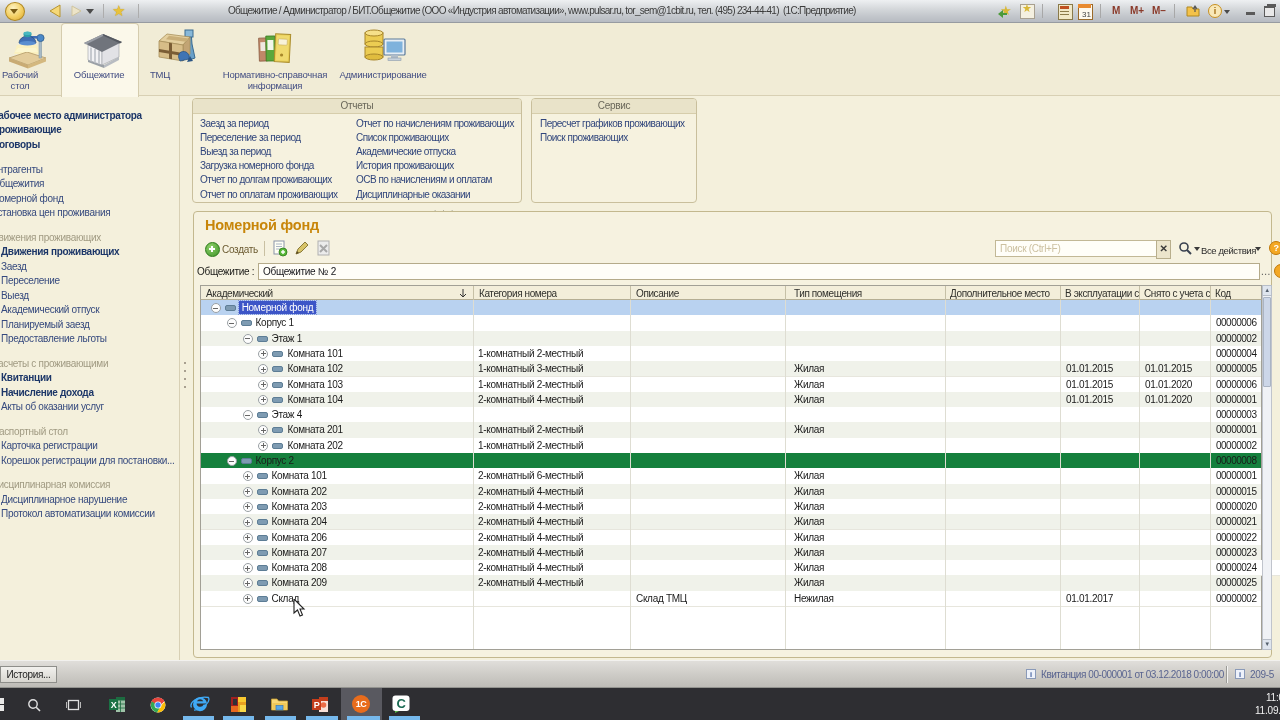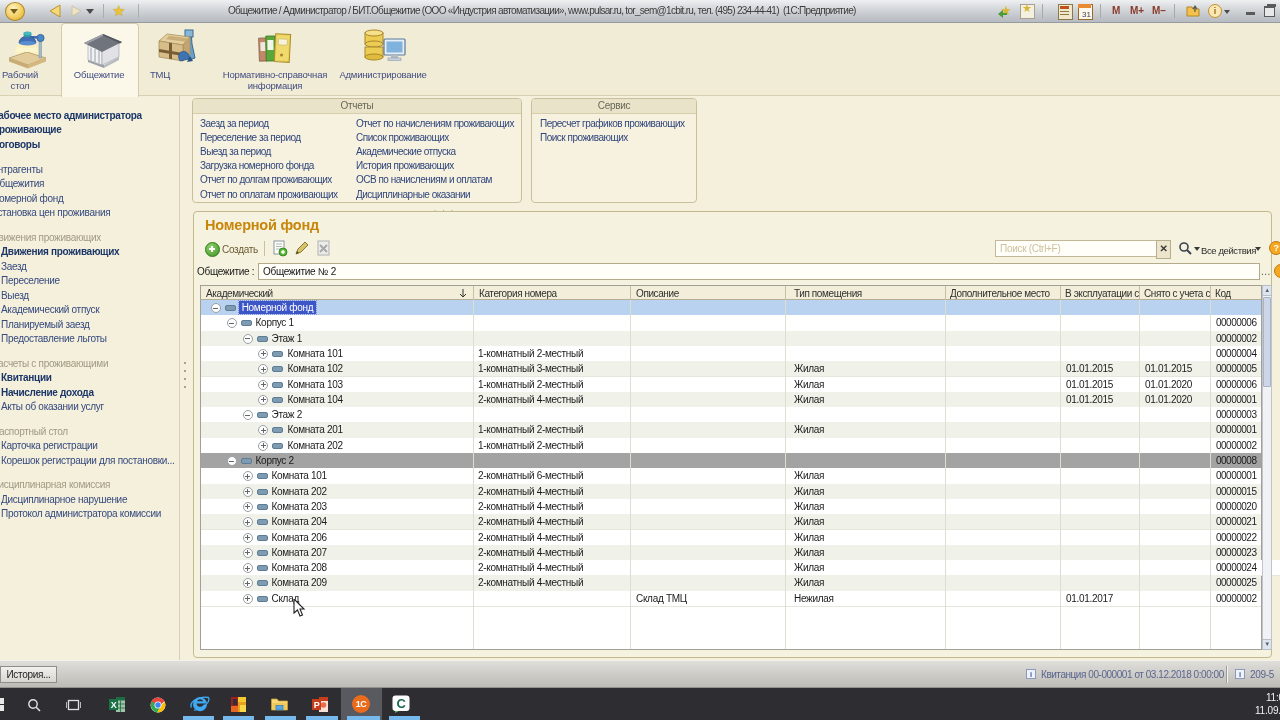--- a/index.html
+++ b/index.html
@@ -163,21 +163,21 @@
 <div class="a nav" style="left:1px;top:333px">Предоставление льготы</div>
 <div class="a navh" style="left:-8px;top:357.5px">Расчеты с проживающими</div>
 <div class="a navb" style="left:1px;top:372px">Квитанции</div>
 <div class="a navb" style="left:1px;top:386.5px">Начисление дохода</div>
 <div class="a nav" style="left:1px;top:401px">Акты об оказании услуг</div>
 <div class="a navh" style="left:-8px;top:425.5px">Паспортный стол</div>
 <div class="a nav" style="left:1px;top:440px">Карточка регистрации</div>
 <div class="a nav" style="left:1px;top:454.5px">Корешок регистрации для постановки...</div>
 <div class="a navh" style="left:-8px;top:479px">Дисциплинарная комиссия</div>
 <div class="a nav" style="left:1px;top:493.5px">Дисциплинарное нарушение</div>
-<div class="a nav" style="left:1px;top:508px">Протокол администратора комиссии</div>
+<div class="a nav" style="left:1px;top:508px">Протокол автоматизации комиссии</div>
 <div class="panel" style="left:192px;top:98px;width:328px;height:103px">
     <div class="phead">Отчеты</div>
   </div>
 <div class="panel" style="left:531px;top:98px;width:164px;height:103px">
     <div class="phead">Сервис</div>
   </div>
 <div class="a plink" style="left:200px;top:117.5px">Заезд за период</div>
 <div class="a plink" style="left:200px;top:131.7px">Переселение за период</div>
 <div class="a plink" style="left:200px;top:145.9px">Выезд за период</div>
 <div class="a plink" style="left:200px;top:160.1px">Загрузка номерного фонда</div>
@@ -322,21 +322,21 @@
     <div class="cell" style="left:593px">Жилая</div>
     <div class="cell" style="left:865px">01.01.2015</div>
     <div class="cell" style="left:944px">01.01.2020</div>
     <div class="cell" style="left:1015px;letter-spacing:-0.5px">00000001</div>
   </div>
 <div class="row" style="left:201px;top:407.1px;width:1060px;background:#ffffff;border-bottom:1px solid #e7e6dd">
     <div class="circ" style="left:41.5px">
       <i></i>
     </div>
     <div class="pill" style="left:55.5px"></div>
-    <div class="cell" style="left:70.5px">Этаж 2</div>
+    <div class="cell" style="left:70.5px">Этаж 4</div>
     <div class="cell" style="left:1015px;letter-spacing:-0.5px">00000003</div>
   </div>
 <div class="row" style="left:201px;top:422.4px;width:1060px;background:#f0f2ea;border-bottom:1px solid #e7e6dd">
     <div class="circ" style="left:57.4px">
       <i></i>
       <b></b>
     </div>
     <div class="pill" style="left:71.4px"></div>
     <div class="cell" style="left:86.4px">Комната 201</div>
     <div class="cell" style="left:277px">1-комнатный 2-местный</div>
@@ -346,21 +346,21 @@
 <div class="row" style="left:201px;top:437.7px;width:1060px;background:#ffffff;border-bottom:1px solid #e7e6dd">
     <div class="circ" style="left:57.4px">
       <i></i>
       <b></b>
     </div>
     <div class="pill" style="left:71.4px"></div>
     <div class="cell" style="left:86.4px">Комната 202</div>
     <div class="cell" style="left:277px">1-комнатный 2-местный</div>
     <div class="cell" style="left:1015px;letter-spacing:-0.5px">00000002</div>
   </div>
-<div class="row" style="left:201px;top:453.0px;width:1060px;background:#a3a3a3;border-bottom:1px solid #e7e6dd">
+<div class="row" style="left:201px;top:453.0px;width:1060px;background:#15803d;border-bottom:1px solid #e7e6dd">
     <div class="circ" style="left:25.6px">
       <i></i>
     </div>
     <div class="pill" style="left:39.6px"></div>
     <div class="cell" style="left:54.6px">Корпус 2</div>
     <div class="cell" style="left:1015px;letter-spacing:-0.5px">00000008</div>
   </div>
 <div class="row" style="left:201px;top:468.3px;width:1060px;background:#ffffff;border-bottom:1px solid #e7e6dd">
     <div class="circ" style="left:41.5px">
       <i></i>

